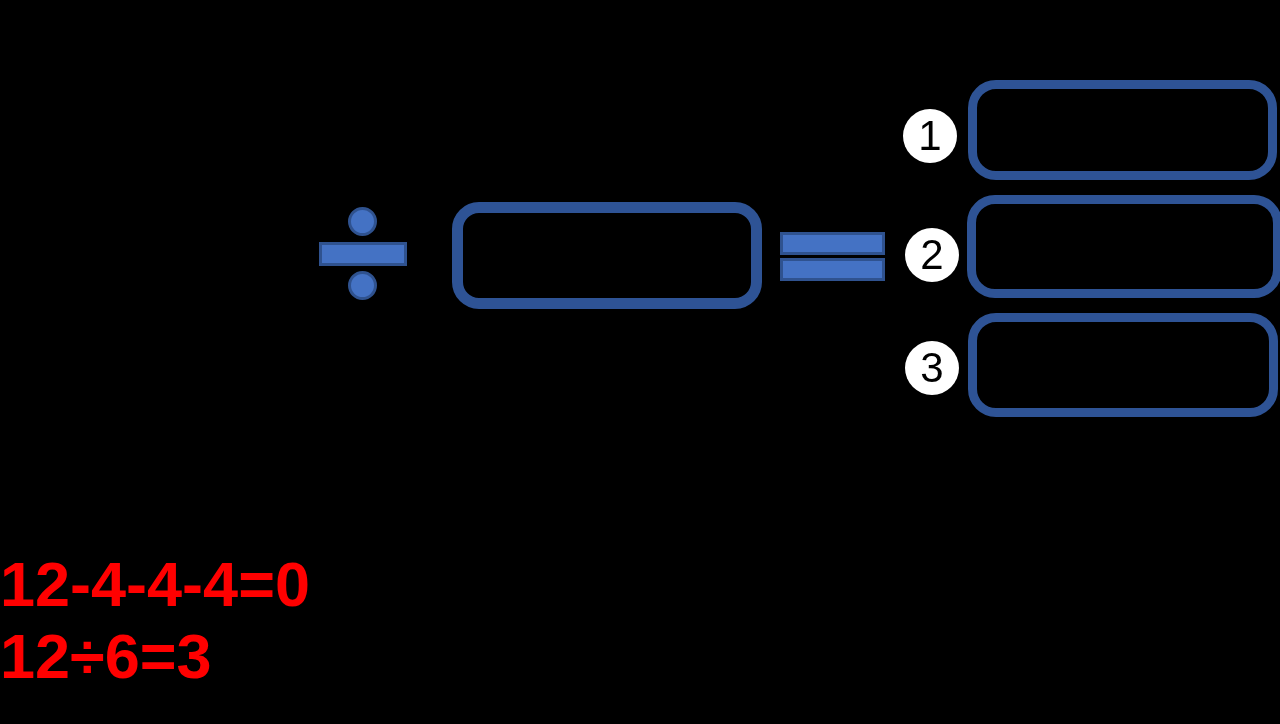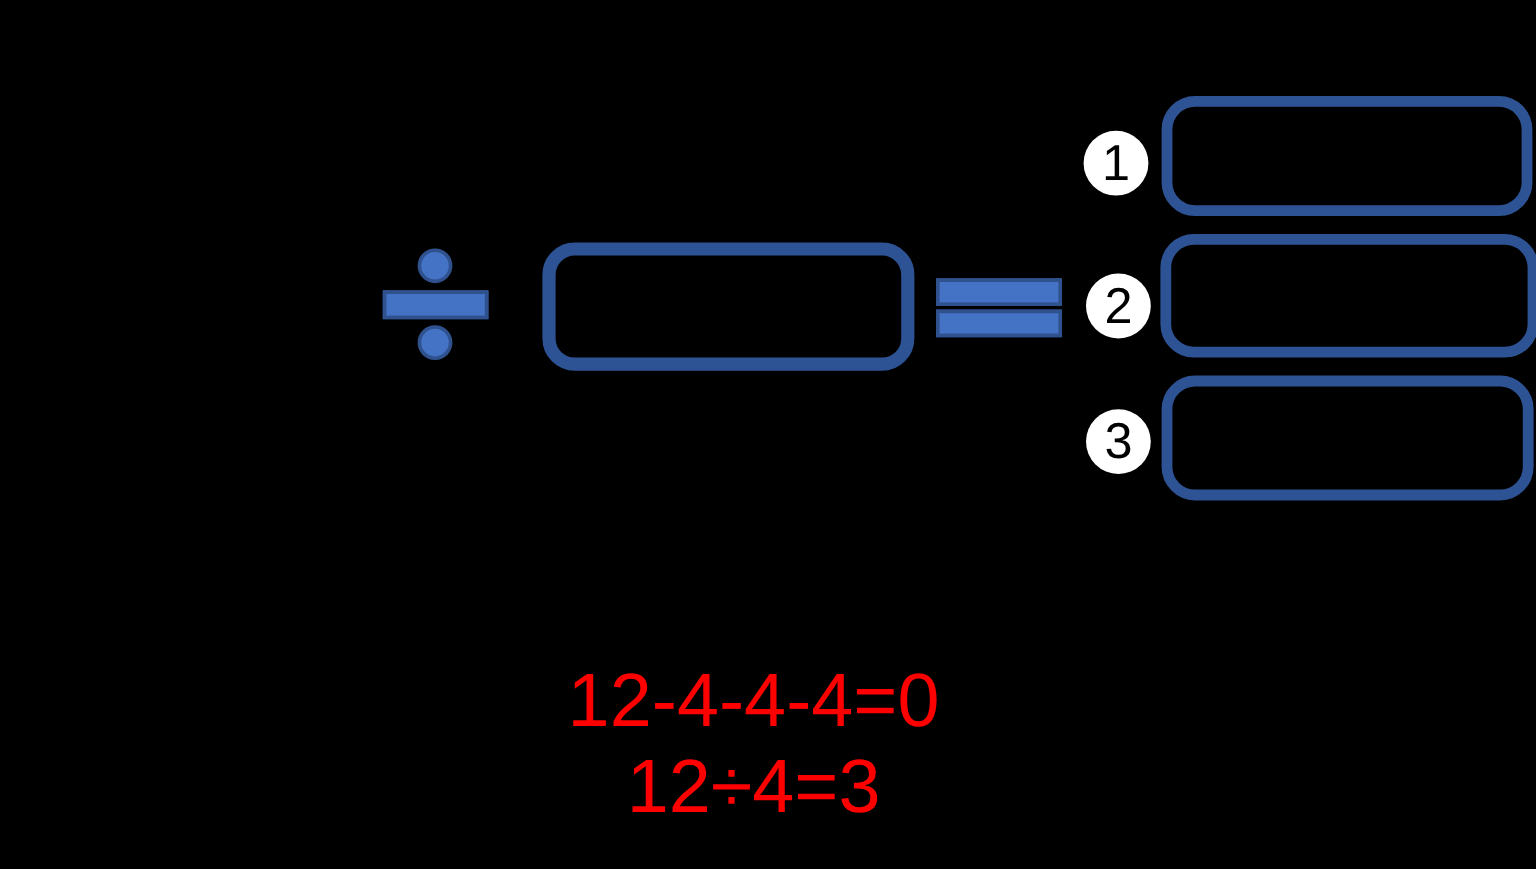--- a/index.html
+++ b/index.html
@@ -80,23 +80,23 @@
   }
   .box-1 { left: 968px; top: 80px;  width: 309px; height: 100px; }
   .box-2 { left: 967px; top: 195px; width: 315px; height: 103px; }
   .box-3 { left: 968px; top: 313px; width: 310px; height: 104px; }
 
   
   .working {
     position: absolute;
     left: 0; top: 548px;
     width: 1256px;
-    text-align: center;
+    text-align: left;
     color: #FF0000;
-    font-weight: normal;
+    font-weight: bold;
     font-size: 63px;
     line-height: 72px;
     letter-spacing: 0px;
   }
   .working .line { white-space: nowrap; }
 </style>
 </head>
 <body>
 
 <div class="stage">
@@ -118,16 +118,16 @@
   <div class="answer-box box-1"></div>
 
   <div class="num-circle circle-2">2</div>
   <div class="answer-box box-2"></div>
 
   <div class="num-circle circle-3">3</div>
   <div class="answer-box box-3"></div>
 
   <div class="working">
     <div class="line">12-4-4-4=0</div>
-    <div class="line">12÷4=3</div>
+    <div class="line">12÷6=3</div>
   </div>
 
 </div>
 
 </body></html>

